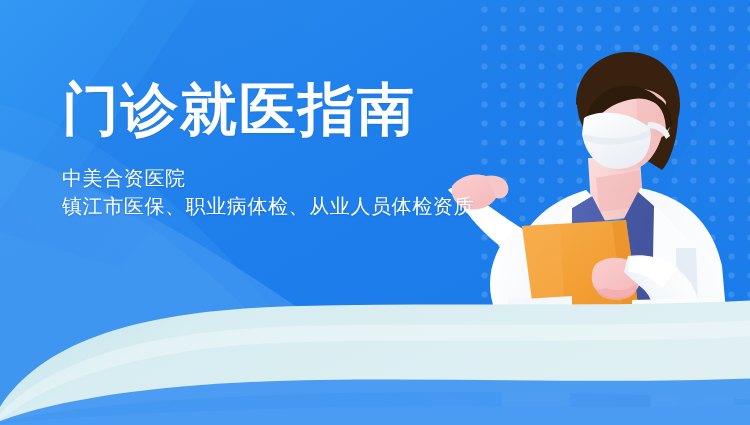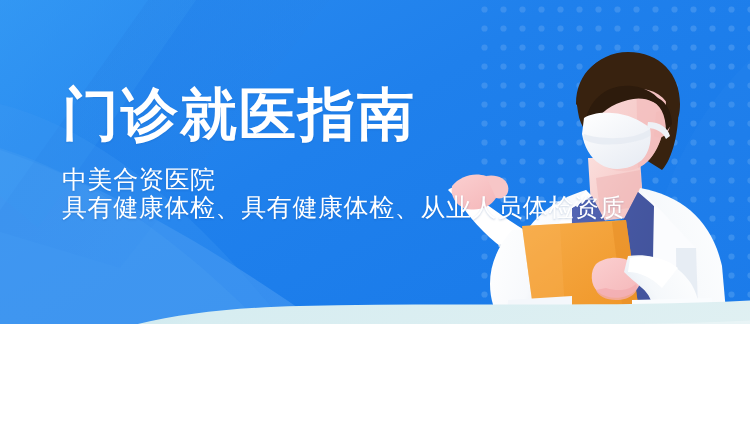--- a/index.html
+++ b/index.html
@@ -4,23 +4,23 @@
 <title>门诊就医指南</title>
 <style>
   html, body {
     margin: 0;
     padding: 0;
     background: #ffffff;
   }
   #banner {
     position: relative;
     width: 750px;
-    height: 324px;
+    height: 425px;
     overflow: hidden;
-    font-family: Liberation Serif, serif;
+    font-family: Liberation Mono, monospace;
     background: #1677e8;
   }
   #banner svg.layer {
     position: absolute;
     left: 0;
     top: 0;
     width: 750px;
     height: 425px;
     display: block;
   }
@@ -38,21 +38,21 @@
     color: #ffffff;
     letter-spacing: 2px;
     margin: 0;
     white-space: nowrap;
     text-shadow: 0 1px 2px rgba(8,60,130,0.14);
   }
   .sublines {
     margin-top: 20px;
   }
   .subline {
-    font-size: 25px;
+    font-size: 20px;
     line-height: 28px;
     font-weight: 500;
     color: #ffffff;
     letter-spacing: 0.6px;
     white-space: nowrap;
     text-shadow: 0 1px 2px rgba(10,60,130,0.22);
   }
 </style>
 </head>
 <body>
@@ -202,17 +202,17 @@
       <path d="M-10,425 C60,396 180,382 320,380 C470,378 630,384 760,378 L760,425 Z" fill="#3f95f2" opacity="0.92"></path>
       <path d="M-10,425 L760,425 L760,404 C620,410 450,404 300,408 C160,412 50,418 -10,425 Z" fill="#4a9cf3" opacity="0.9"></path>
     </g>
   </svg>
 
   <div class="text-block">
     <h1 class="headline">门诊就医指南</h1>
 
     <div class="sublines">
       <div class="subline">中美合资医院</div>
-      <div class="subline">具有健康体检、具有健康体检、从业人员体检资质</div>
+      <div class="subline">镇江市医保、职业病体检、从业人员体检资质</div>
     </div>
   </div>
 
 </div>
 
 </body></html>

